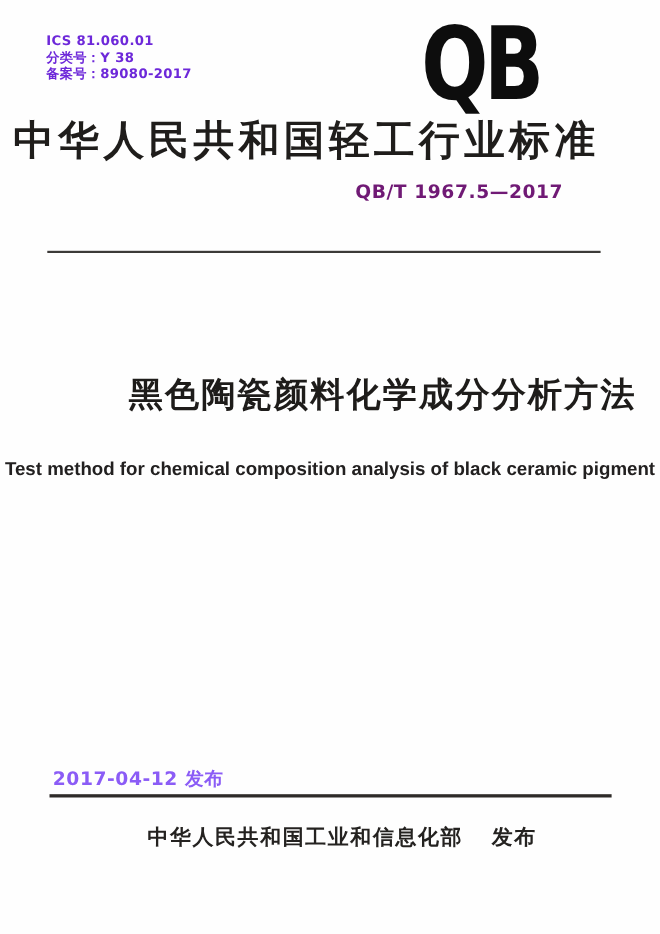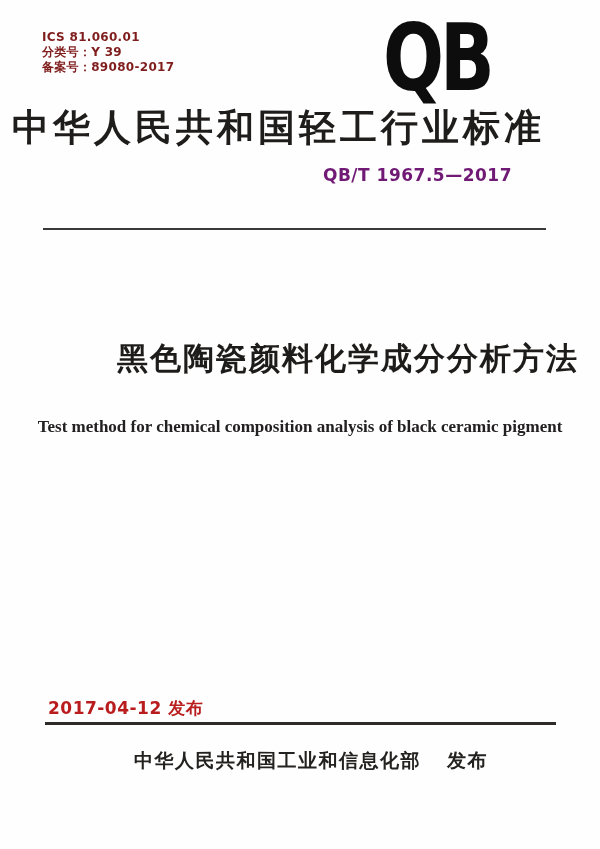--- a/index.html
+++ b/index.html
@@ -19,21 +19,21 @@
 
   
   .meta {
     position: absolute;
     left: 42px;
     top: 30px;
     font-size: 12px;
     font-weight: bold;
     line-height: 15px;
     letter-spacing: 0.3px;
-    color: #7f1d1d;
+    color: #6d28d9;
   }
 
   
   .logo {
     position: absolute;
     left: 383px;
     top: 18px;
     font-size: 92px;
     font-weight: bold;
     line-height: 82px;
@@ -99,35 +99,35 @@
   }
 
   .title-en {
     position: absolute;
     top: 417px;
     left: 0;
     width: 100%;
     text-align: center;
     font-size: 17px;
     font-weight: bold;
-    font-family: Liberation Serif, serif;
+    font-family: Liberation Sans, sans-serif;
     color: #222020;
   }
 
   .dates {
     position: absolute;
     top: 697px;
     left: 48px;
     right: 44px;
     display: flex;
     justify-content: space-between;
     font-size: 17px;
     font-weight: bold;
     letter-spacing: 0.5px;
-    color: #b91c1c;
+    color: #8b5cf6;
   }
 
   .divider-bottom {
     position: absolute;
     top: 722px;
     left: 45px;
     width: 511px;
     height: 3px;
     background: #2e2b29;
   }
@@ -149,21 +149,21 @@
     margin-left: 26px;
   }
 </style>
 </head>
 <body>
 
 <div class="page">
 
   <div class="meta">
     <div>ICS 81.060.01</div>
-    <div>分类号：Y 39</div>
+    <div>分类号：Y 38</div>
     <div>备案号：89080-2017</div>
   </div>
 
   <div class="logo">QB</div>
 
   <div class="category-title">中华人民共和国轻工行业标准</div>
 
   <div class="std-number">QB/T 1967.5—2017</div>
 
   <div class="divider-top"></div>

